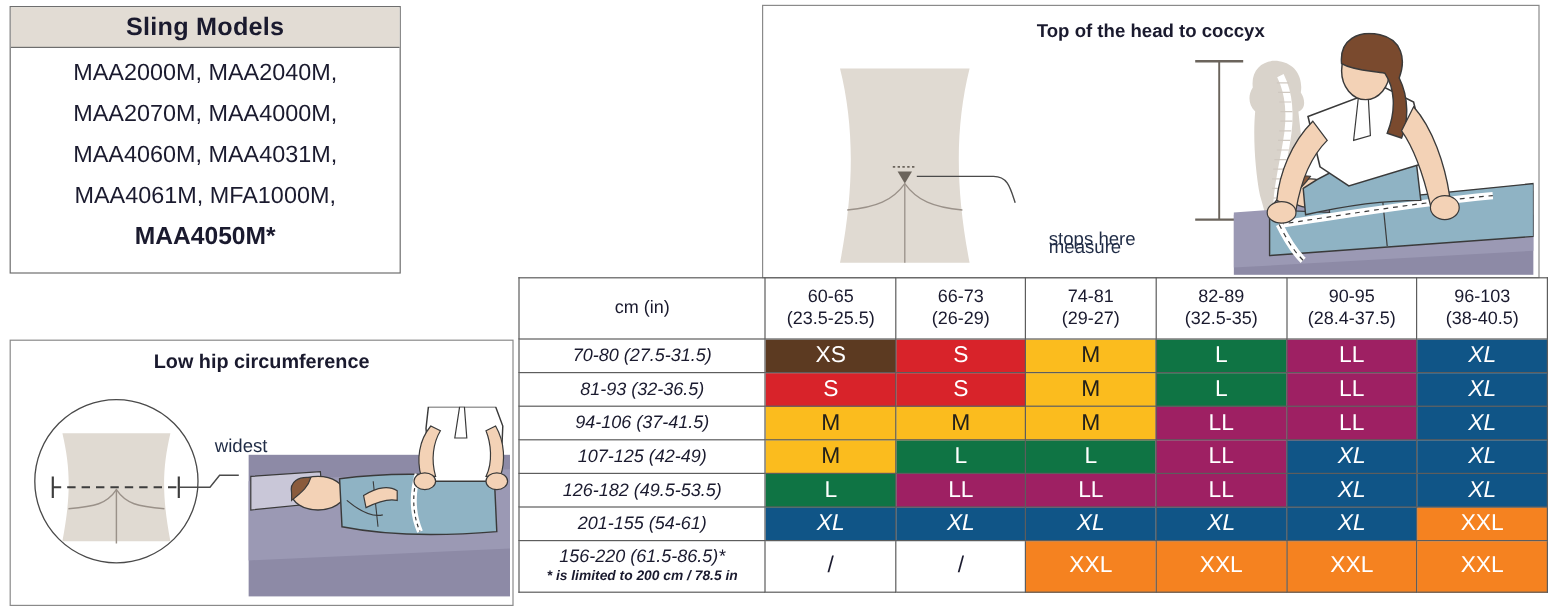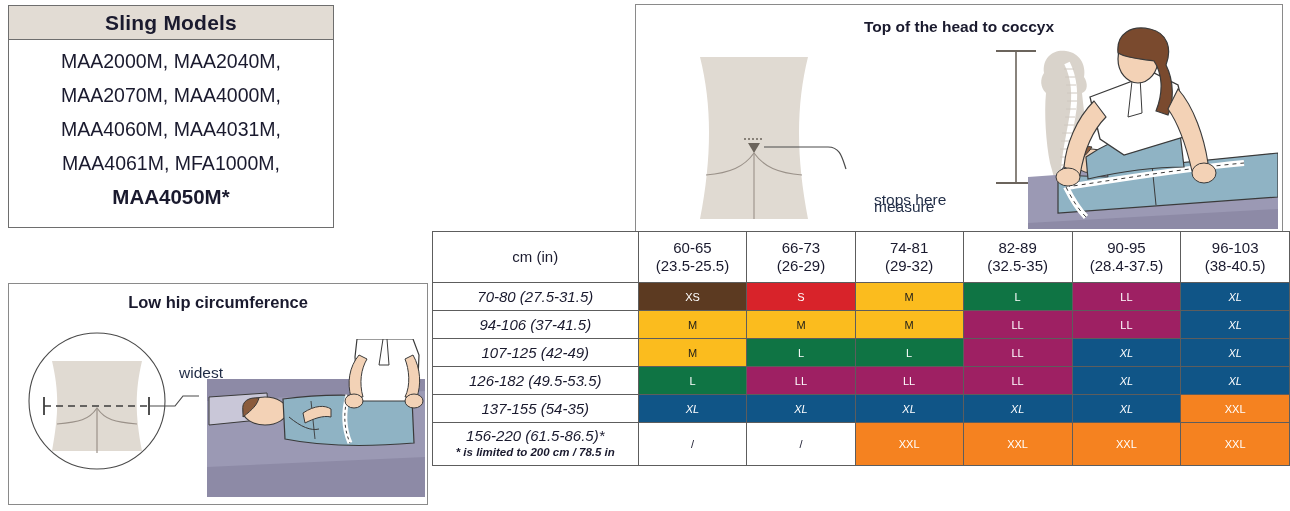--- a/index.html
+++ b/index.html
@@ -131,21 +131,21 @@
     font-style: italic;
   }
   #size-table .rowhead.tall { height: 42px; line-height: 17px; }
   #size-table .rowhead .sub {
     display: block;
     font-size: 11.5px;
     font-weight: bold;
   }
   #size-table .cell {
     width: 112px;
-    font-size: 11px;
+    font-size: 19px;
     color: #ffffff;
   }
   .c-XS  { background: #5c3a21; }
   .c-S   { background: #d8232a; }
   .c-M   { background: #fbbc1e; color: #23201a !important; }
   .c-L   { background: #0f7444; }
   .c-LL  { background: #9e2063; }
   .c-XL  { background: #105587; font-style: italic; }
   .c-XXL { background: #f58220; }
   .c-NA  { background: #ffffff; color: #1a1a2e !important; }
@@ -288,21 +288,21 @@
       <th class="colhead">
         <div>60-65</div>
         <div>(23.5-25.5)</div>
       </th>
       <th class="colhead">
         <div>66-73</div>
         <div>(26-29)</div>
       </th>
       <th class="colhead">
         <div>74-81</div>
-        <div>(29-32)</div>
+        <div>(29-27)</div>
       </th>
       <th class="colhead">
         <div>82-89</div>
         <div>(32.5-35)</div>
       </th>
       <th class="colhead">
         <div>90-95</div>
         <div>(28.4-37.5)</div>
       </th>
       <th class="colhead">
@@ -315,20 +315,29 @@
       <tr>
         <td class="rowhead"><span>70-80 (27.5-31.5)</span></td>
         <td class="cell c-XS" style="background: rgb(92, 58, 33);">XS</td>
         <td class="cell c-S" style="background: rgb(216, 35, 42);">S</td>
         <td class="cell c-M" style="background: rgb(251, 188, 30);">M</td>
         <td class="cell c-L" style="background: rgb(15, 116, 68);">L</td>
         <td class="cell c-LL" style="background: rgb(158, 32, 99);">LL</td>
         <td class="cell c-XL" style="background: rgb(16, 85, 135);">XL</td>
       </tr>
       <tr>
+        <td class="rowhead"><span>81-93 (32-36.5)</span></td>
+        <td class="cell c-S" style="background: rgb(216, 35, 42);">S</td>
+        <td class="cell c-S" style="background: rgb(216, 35, 42);">S</td>
+        <td class="cell c-M" style="background: rgb(251, 188, 30);">M</td>
+        <td class="cell c-L" style="background: rgb(15, 116, 68);">L</td>
+        <td class="cell c-LL" style="background: rgb(158, 32, 99);">LL</td>
+        <td class="cell c-XL" style="background: rgb(16, 85, 135);">XL</td>
+      </tr>
+      <tr>
         <td class="rowhead"><span>94-106 (37-41.5)</span></td>
         <td class="cell c-M" style="background: rgb(251, 188, 30);">M</td>
         <td class="cell c-M" style="background: rgb(251, 188, 30);">M</td>
         <td class="cell c-M" style="background: rgb(251, 188, 30);">M</td>
         <td class="cell c-LL" style="background: rgb(158, 32, 99);">LL</td>
         <td class="cell c-LL" style="background: rgb(158, 32, 99);">LL</td>
         <td class="cell c-XL" style="background: rgb(16, 85, 135);">XL</td>
       </tr>
       <tr>
         <td class="rowhead"><span>107-125 (42-49)</span></td>
@@ -342,21 +351,21 @@
       <tr>
         <td class="rowhead"><span>126-182 (49.5-53.5)</span></td>
         <td class="cell c-L" style="background: rgb(15, 116, 68);">L</td>
         <td class="cell c-LL" style="background: rgb(158, 32, 99);">LL</td>
         <td class="cell c-LL" style="background: rgb(158, 32, 99);">LL</td>
         <td class="cell c-LL" style="background: rgb(158, 32, 99);">LL</td>
         <td class="cell c-XL" style="background: rgb(16, 85, 135);">XL</td>
         <td class="cell c-XL" style="background: rgb(16, 85, 135);">XL</td>
       </tr>
       <tr>
-        <td class="rowhead"><span>137-155 (54-35)</span></td>
+        <td class="rowhead"><span>201-155 (54-61)</span></td>
         <td class="cell c-XL" style="background: rgb(16, 85, 135);">XL</td>
         <td class="cell c-XL" style="background: rgb(16, 85, 135);">XL</td>
         <td class="cell c-XL" style="background: rgb(16, 85, 135);">XL</td>
         <td class="cell c-XL" style="background: rgb(16, 85, 135);">XL</td>
         <td class="cell c-XL" style="background: rgb(16, 85, 135);">XL</td>
         <td class="cell c-XXL" style="background: rgb(245, 130, 32);">XXL</td>
       </tr>
       <tr>
         <td class="rowhead tall"><span>156-220 (61.5-86.5)*</span><span class="sub">* is limited to 200 cm / 78.5 in</span></td>
         <td class="cell c-NA" style="background: rgb(255, 255, 255);">/</td>

